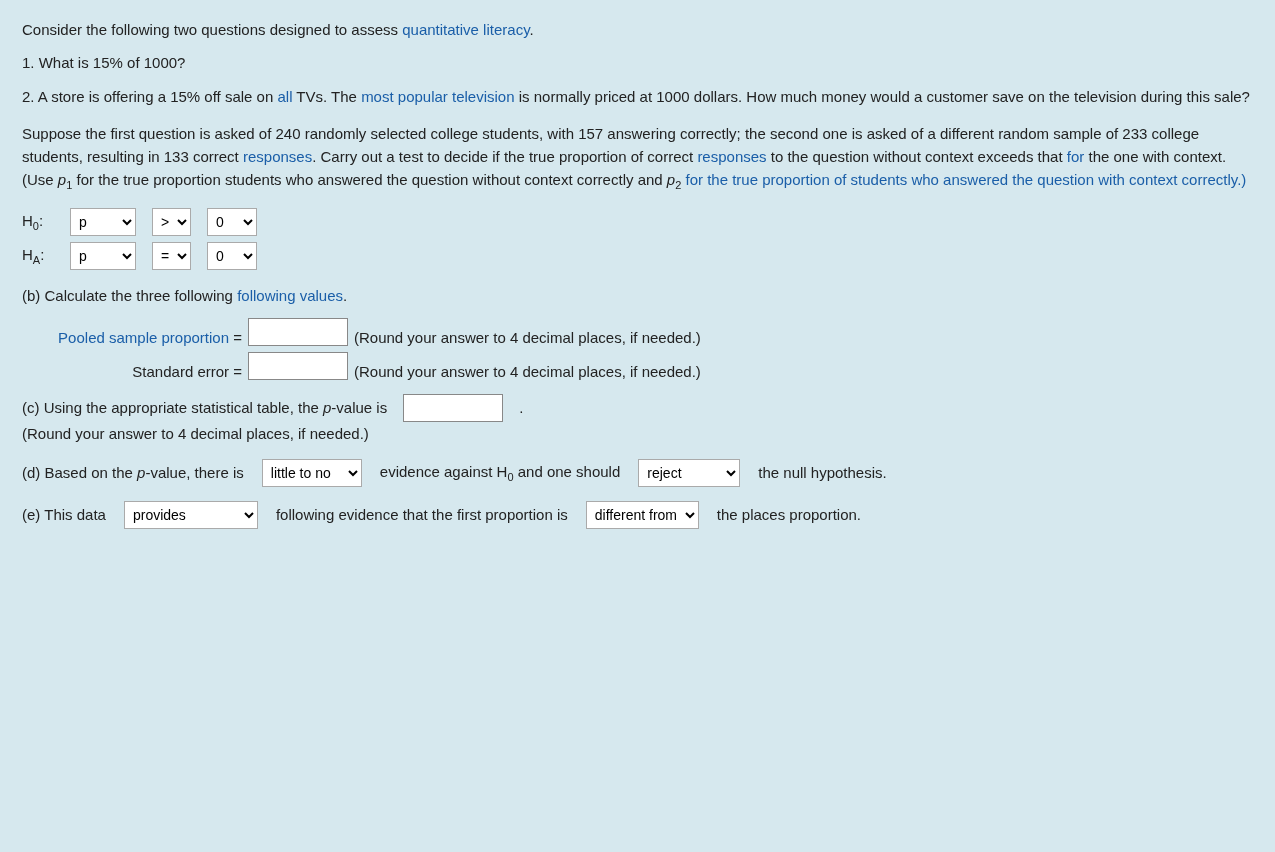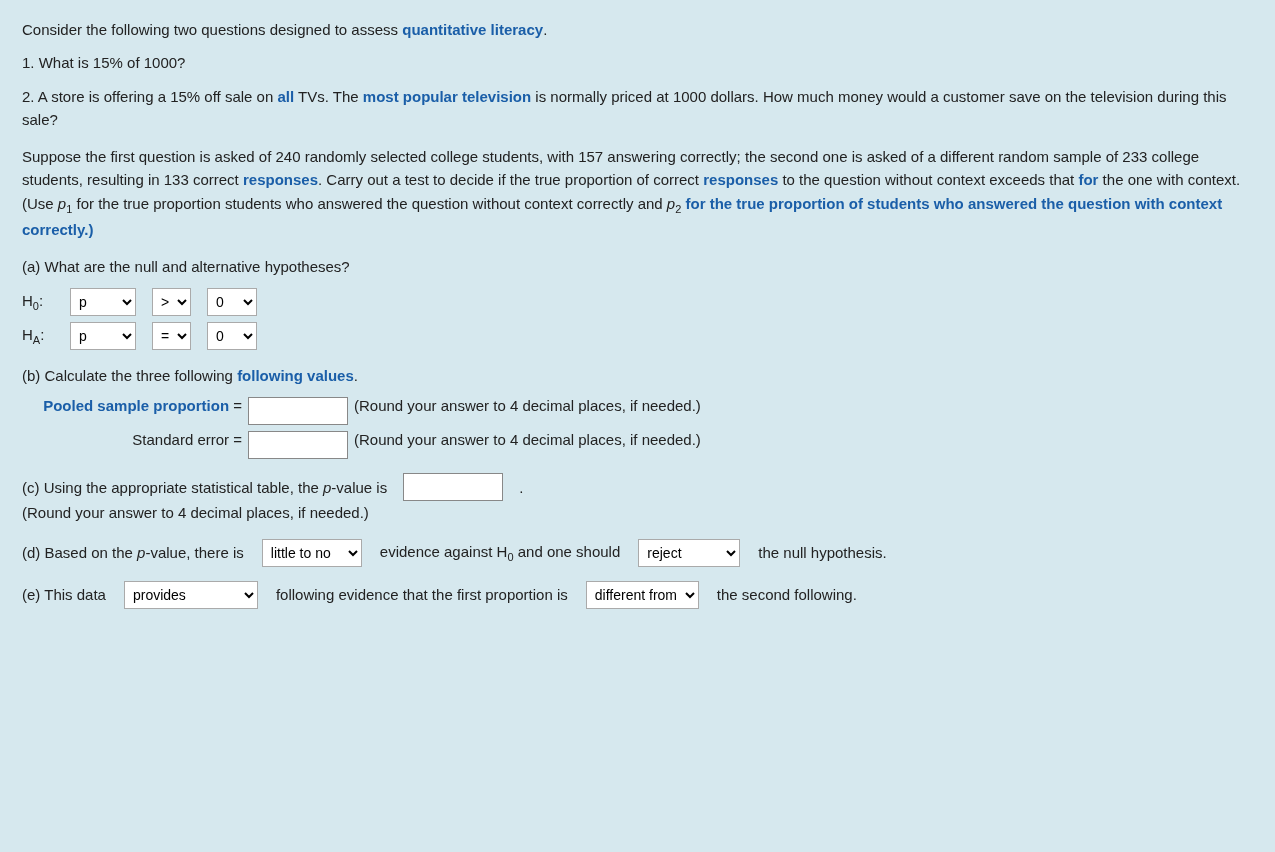--- a/index.html
+++ b/index.html
@@ -6,21 +6,21 @@
     body {
       background-color: #d6e8ee;
       font-family: Arial, sans-serif;
       font-size: 15px;
       color: #222;
       padding: 18px 22px;
       width: 1275px;
       min-height: 852px;
     }
     p { margin-bottom: 10px; line-height: 1.55; }
-    .blue-text { color: #1a5ea8; font-weight: bold; }
+    .blue-text { color: #1a5ea8; }
     .section { margin-bottom: 14px; }
     .hypothesis-row {
       display: flex;
       align-items: center;
       margin-bottom: 6px;
       gap: 16px;
     }
     .hypothesis-label {
       font-size: 15px;
       min-width: 32px;
@@ -36,21 +36,21 @@
     }
     input[type="text"] {
       border: 1px solid #888;
       background: white;
       padding: 2px 4px;
       font-size: 14px;
       height: 28px;
     }
     .calc-row {
       display: flex;
-      align-items: flex-start;
+      align-items: flex-end;
       margin-bottom: 6px;
       gap: 6px;
     }
     .calc-label {
       text-align: right;
       min-width: 220px;
       font-size: 15px;
     }
     .calc-label .blue-text { color: #1a5ea8; }
     .pval-row {
@@ -83,21 +83,20 @@
   </p>
 </div>
 
 <div class="section">
   <p>
     Suppose the first question is asked of 240 randomly selected college students, with 157 answering correctly; the second one is asked of a different random sample of 233 college students, resulting in 133 correct <span class="blue-text">responses</span>. Carry out a test to decide if the true proportion of correct <span class="blue-text">responses</span> to the question without context exceeds that <span class="blue-text">for</span> the one with context. (Use <em>p</em><sub>1</sub> for the true proportion students who answered the question without context correctly and <em>p</em><sub>2</sub> <span class="blue-text">for the true proportion of students who answered the question with context correctly.)</span>
   </p>
 </div>
 
 <div class="section">
-  <p>(a) What are the null and alternative hypotheses?</p>
 
   <div class="hypothesis-row">
     <span class="hypothesis-label">H<sub>0</sub>:</span>
     <select>
       <option>p</option>
       <option>p1-p2</option>
       <option>p1</option>
       <option>p2</option>
     </select>
     <select>
@@ -188,15 +187,15 @@
       <option>provides</option>
       <option>does not provide</option>
     </select>
     <span>following evidence that the first proportion is</span>
     <select>
       <option>different from</option>
       <option>greater than</option>
       <option>less than</option>
       <option>equal to</option>
     </select>
-    <span>the second following.</span>
+    <span>the places proportion.</span>
   </div>
 </div>
 
 </body></html>

